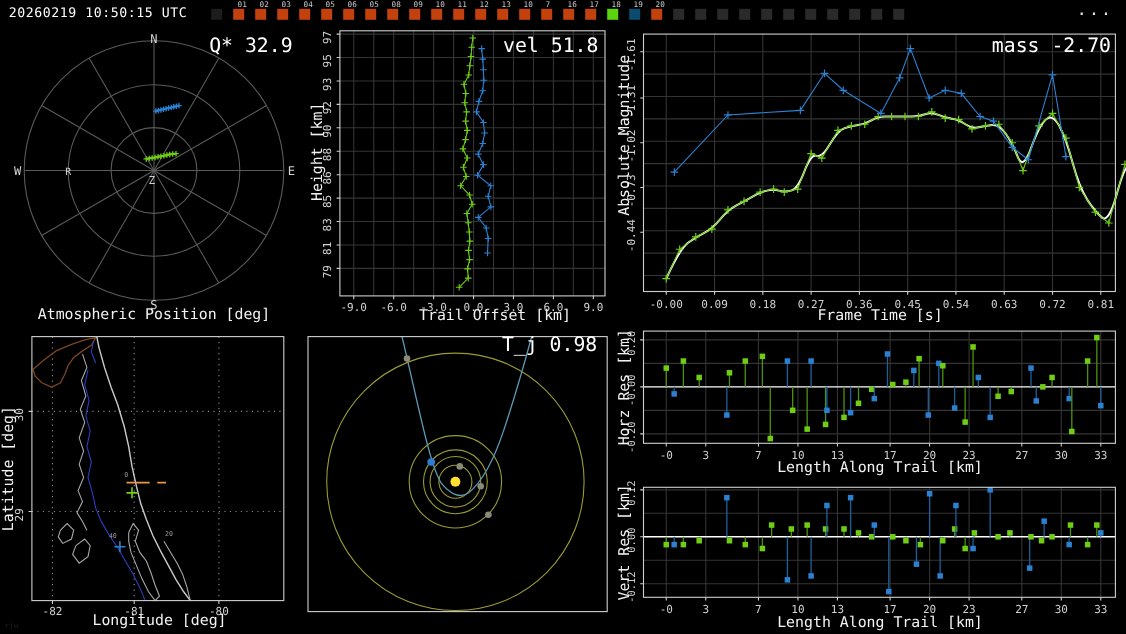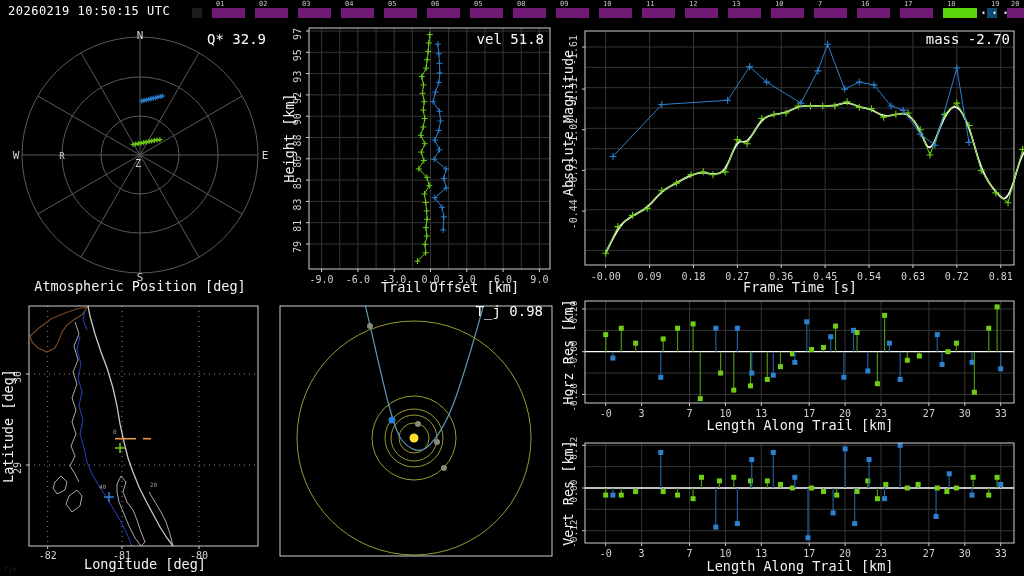--- a/index.html
+++ b/index.html
@@ -5,27 +5,27 @@
   html,body{margin:0;padding:0;background:#000;}
   #screen{position:relative;width:1024px;height:576px;background:#000;overflow:hidden;
           font-family:"DejaVu Sans Mono",monospace;color:#fff;}
   .panel{position:absolute;}
   svg{display:block;}
   #topbar{position:absolute;left:0;top:0;width:1024px;height:26px;}
   #clock{position:absolute;left:8px;top:4px;font-size:12px;color:#fff;letter-spacing:.5px;}
   #framestrip{position:absolute;left:192px;top:8px;height:16px;display:flex;}
   .frame{width:10px;height:10px;margin-right:10px;position:relative;flex:0 0 auto;cursor:pointer;}
   .frame .flabel{position:absolute;left:4px;top:-7px;font-size:7px;line-height:7px;color:#c8c8c8;}
-  .frame.idle{background:#701a75;padding-left:23px;}
+  .frame.idle{background:#c2410c;}
   .frame.dark{background:#1c1c1c;}
   .frame.empty{background:#2a2a2a;}
-  .frame.green{background:#5bd40e;padding-left:24px;}
+  .frame.green{background:#5bd40e;}
   .frame.blue{background:#0c4a6e;}
   #overflow{position:absolute;right:12px;top:0px;font-size:15px;color:#e8e8e8;cursor:pointer;letter-spacing:2px;}
-  .stat{position:absolute;font-size:14px;color:#fff;white-space:nowrap;margin-left:36px;}
+  .stat{position:absolute;font-size:18px;color:#fff;white-space:nowrap;margin-left:36px;}
   .axis-title{position:absolute;font-size:13.5px;color:#f2f2f2;white-space:nowrap;transform:translate(-50%,-50%);}
   .axis-title.vert{transform:translate(-50%,-50%) rotate(-90deg);}
   .watermark{position:absolute;font-size:7px;color:#1f1f1f;}
 </style>
 </head>
 <body>
 
 <div id="screen">
 
   <div id="topbar">

